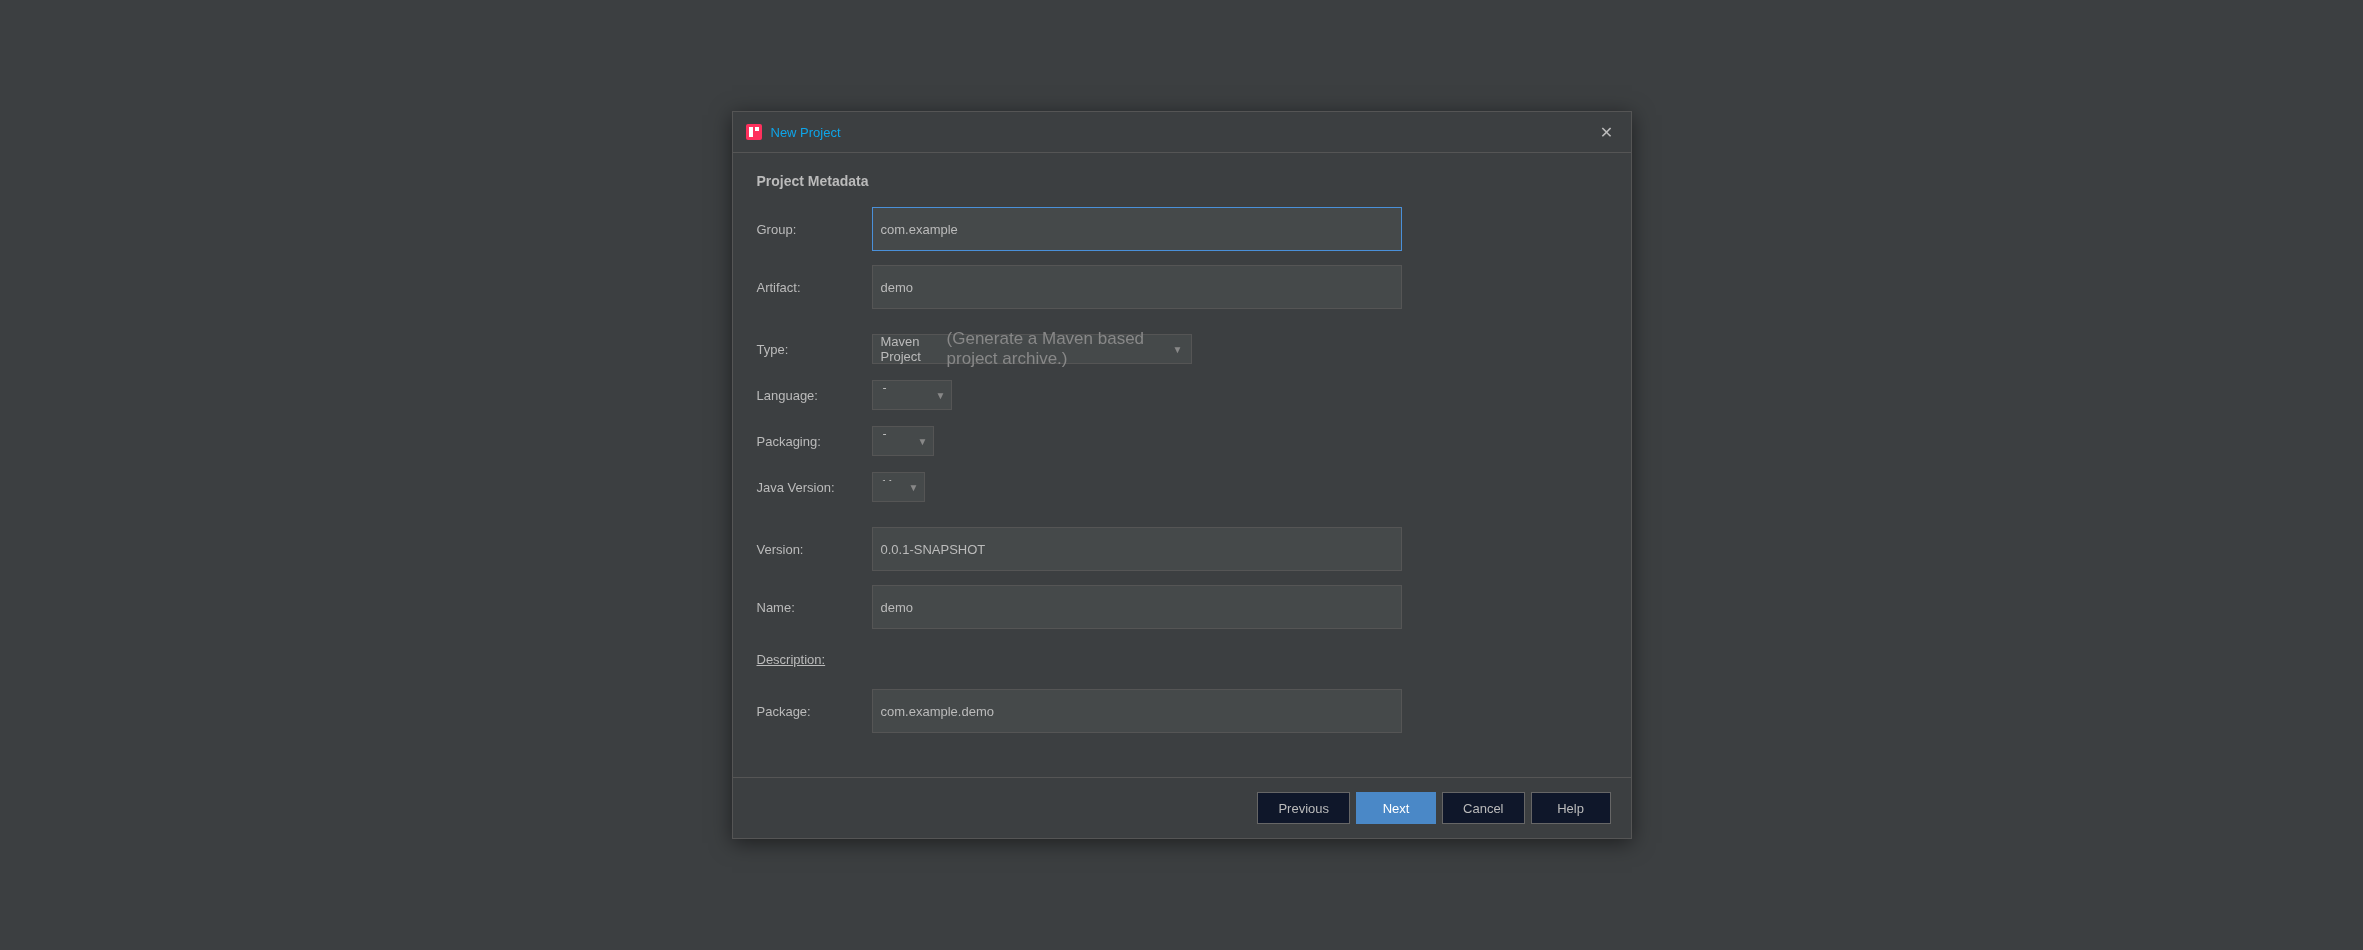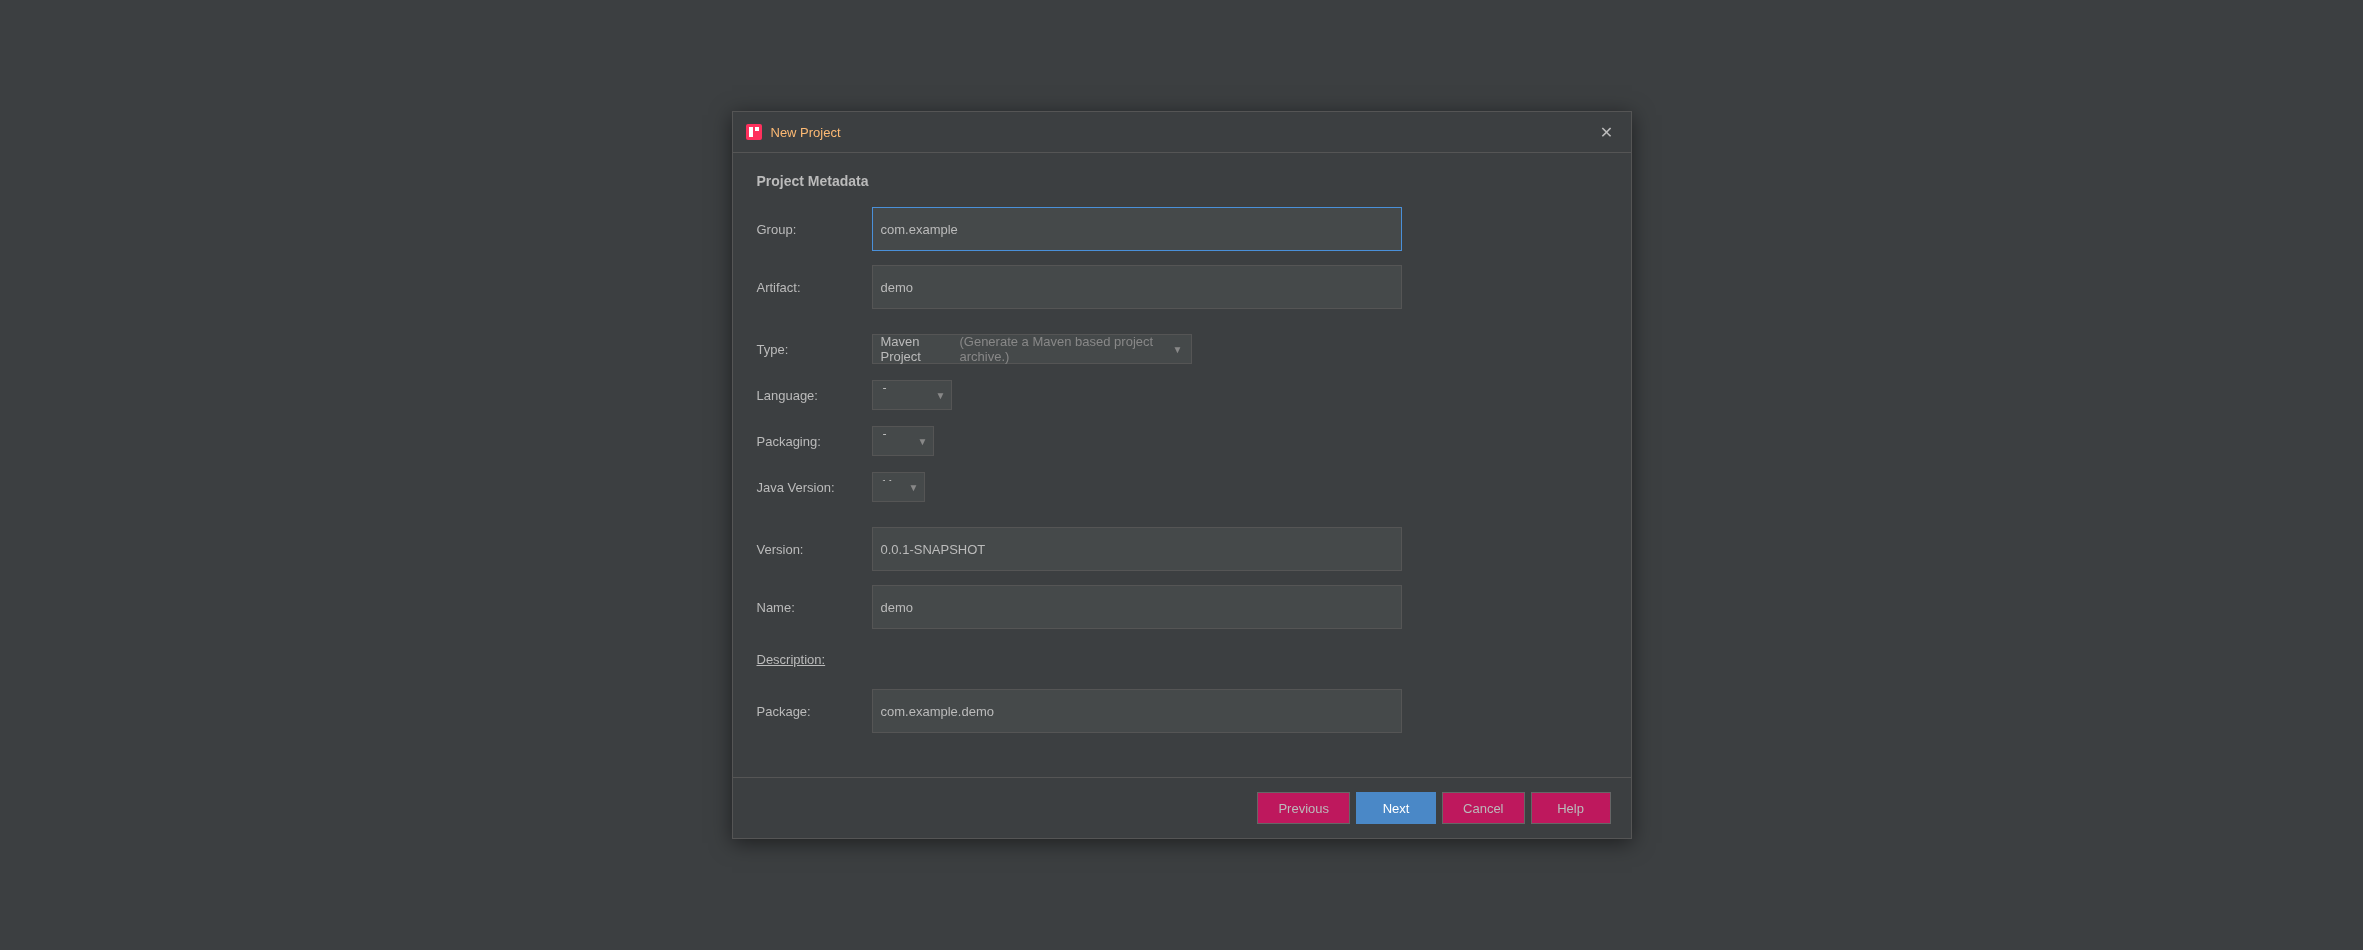--- a/index.html
+++ b/index.html
@@ -47,21 +47,21 @@
       align-items: center;
       justify-content: center;
     }
 
     .app-icon svg {
       width: 16px;
       height: 16px;
     }
 
     .title-text {
-      color: #fdba74;
+      color: #0ea5e9;
       font-size: 13px;
     }
 
     .close-btn {
       background: none;
       border: none;
       color: #bbbbbb;
       font-size: 16px;
       cursor: pointer;
       width: 24px;
@@ -167,21 +167,21 @@
       gap: 10px;
     }
 
     .type-main {
       color: #bbbbbb;
       font-size: 13px;
     }
 
     .type-desc {
       color: #888;
-      font-size: 13px;
+      font-size: 17px;
     }
 
     .dropdown-arrow {
       color: #888;
       font-size: 10px;
       margin-left: 8px;
     }
 
     .spacer {
       height: 10px;
@@ -203,21 +203,21 @@
       cursor: pointer;
       border: 1px solid #666;
       height: 32px;
       display: flex;
       align-items: center;
       justify-content: center;
       min-width: 80px;
     }
 
     .btn-default {
-      background: #be185d;
+      background: #0f172a;
       color: #bbbbbb;
       border-color: #666;
     }
 
     .btn-primary {
       background: #4a88c7;
       color: #ffffff;
       border-color: #4a88c7;
     }
   </style>

